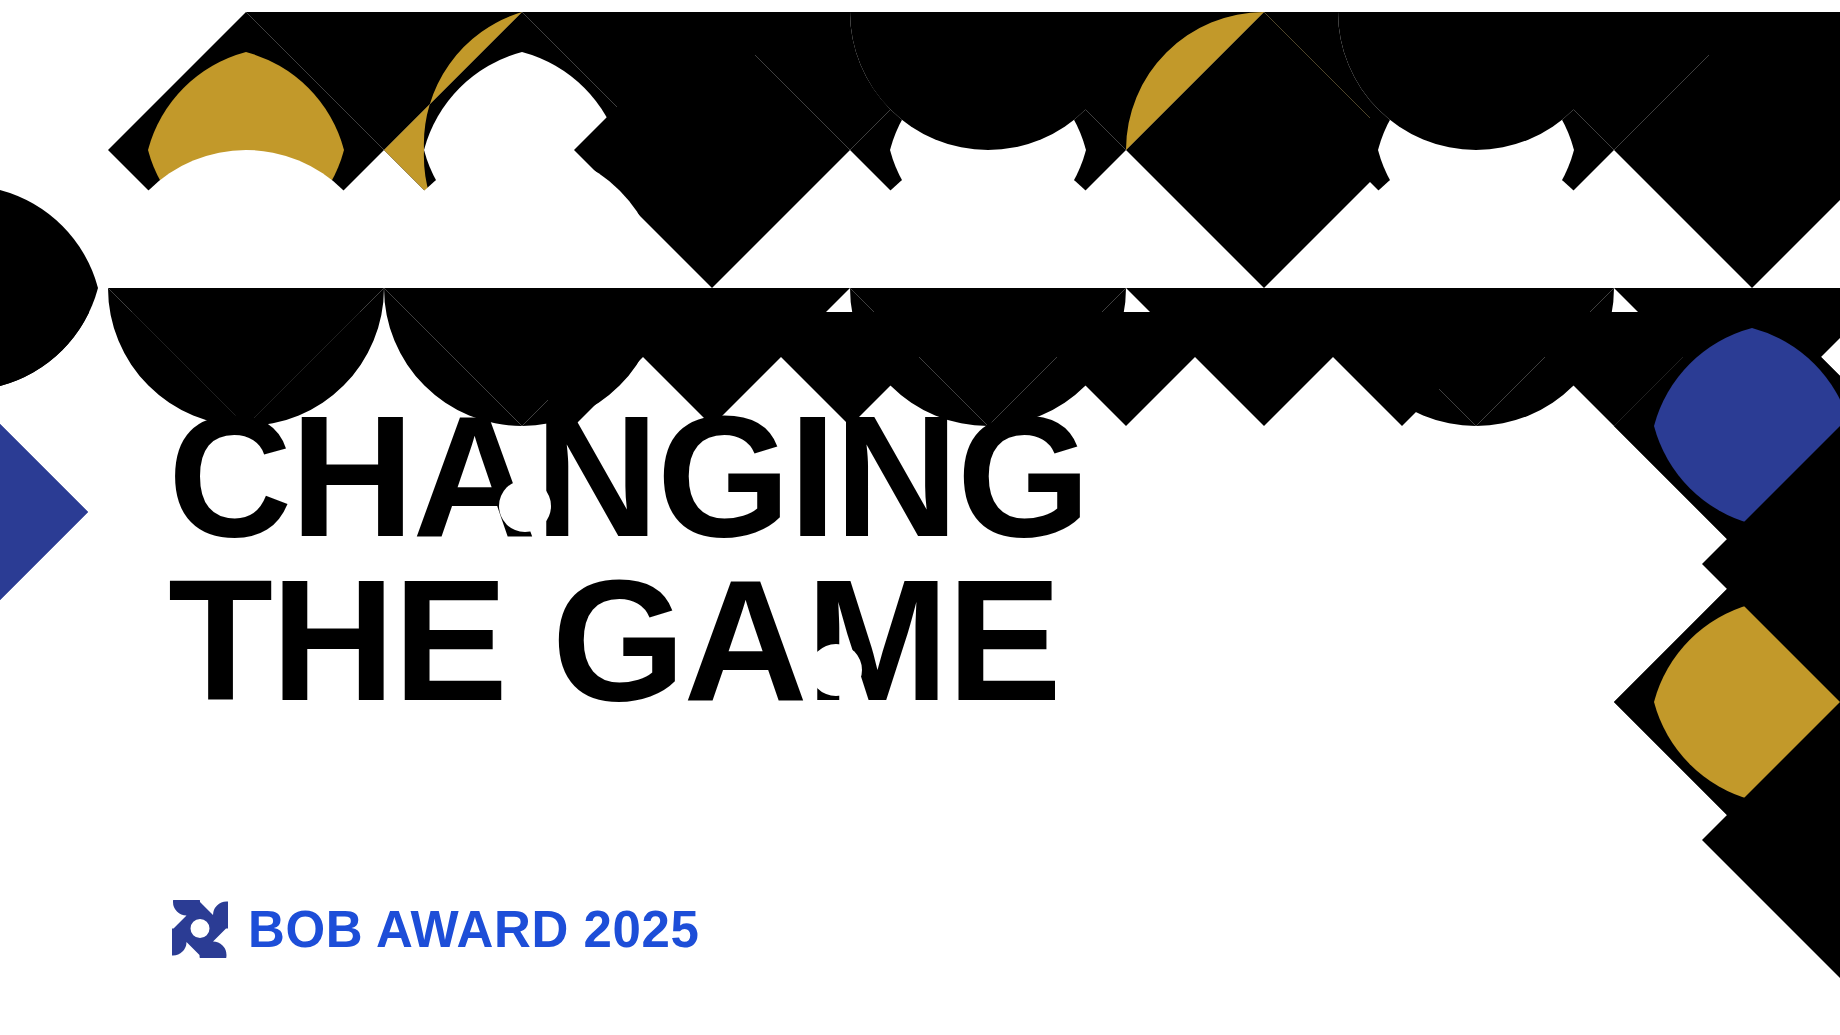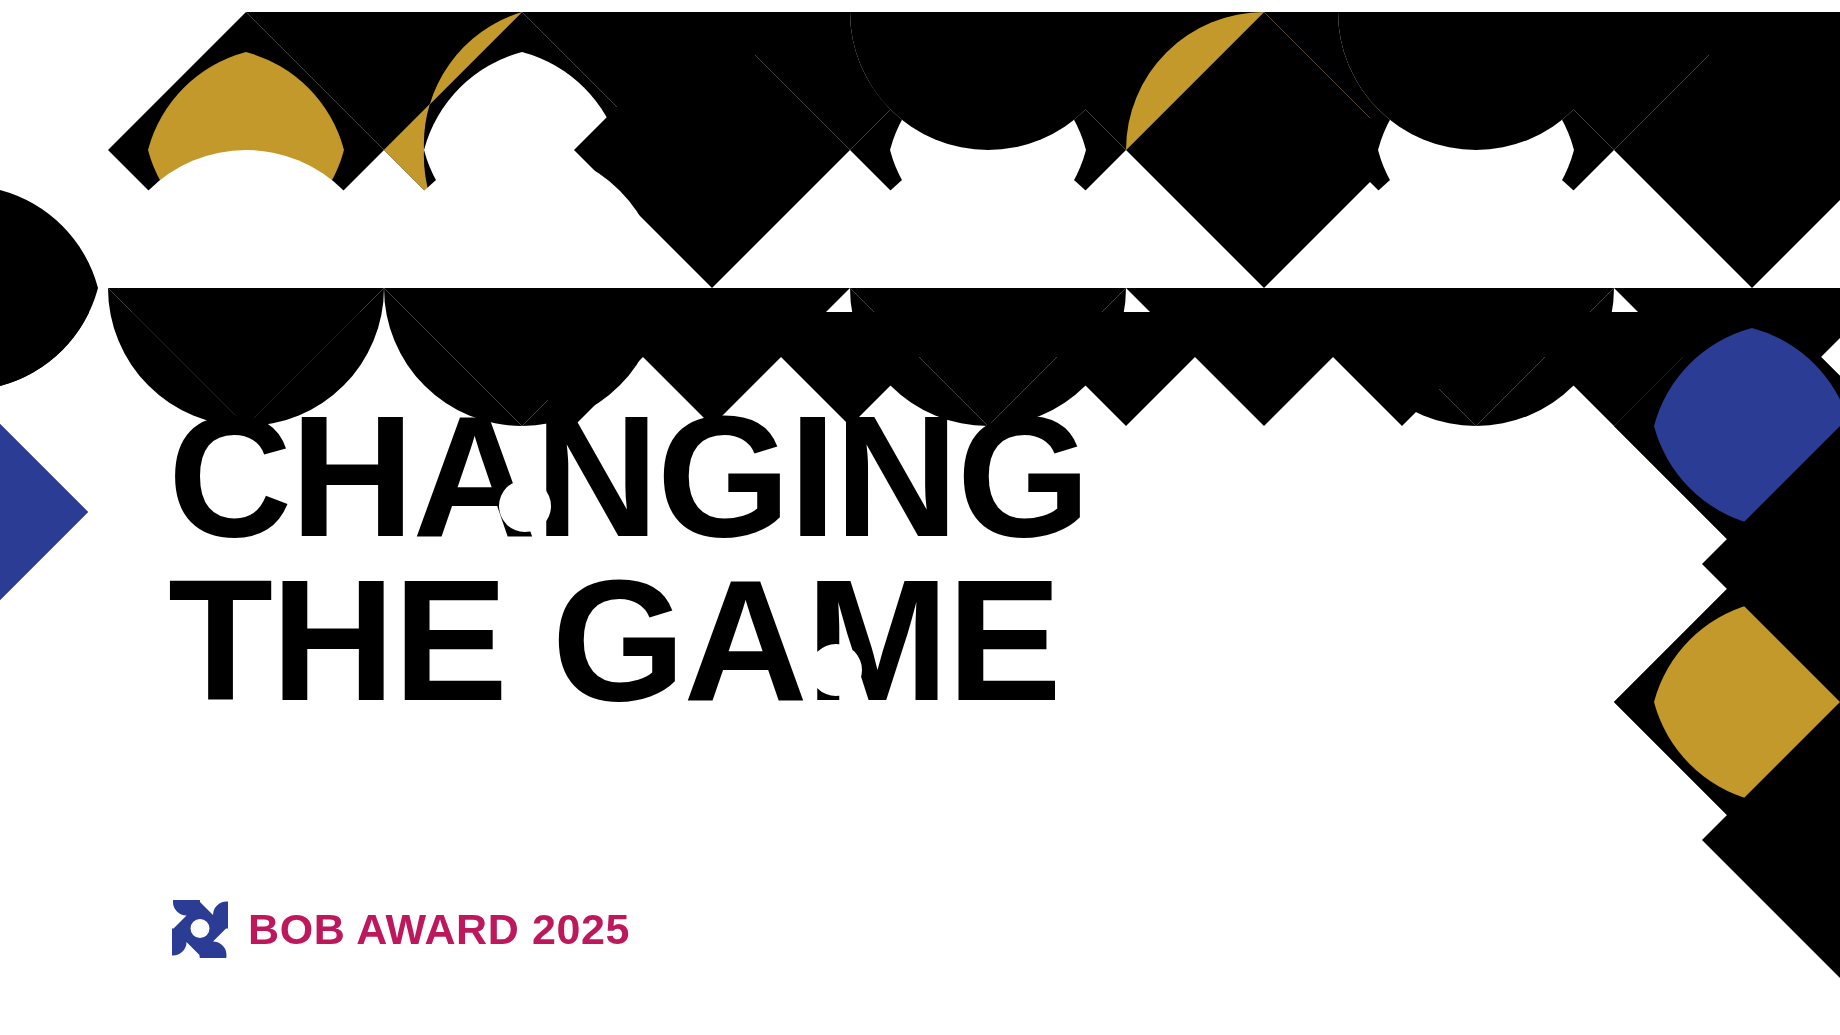--- a/index.html
+++ b/index.html
@@ -34,23 +34,23 @@
     left: 172px;
     top: 888px;
     display: flex;
     align-items: center;
     gap: 20px;
   }
   #award-mark { display: block; }
   #award-text {
     font-family: "Liberation Sans", sans-serif;
     font-weight: 700;
-    font-size: 43px;
+    font-size: 51px;
     letter-spacing: 0.6px;
-    color: #be185d;
+    color: #1d4ed8;
     white-space: nowrap;
     line-height: 1;
   }
 </style>
 </head>
 <body>
 
 <div id="stage">
 
   <svg id="pattern-layer" viewBox="0 0 1840 1035" preserveAspectRatio="none" xmlns="http://www.w3.org/2000/svg">

